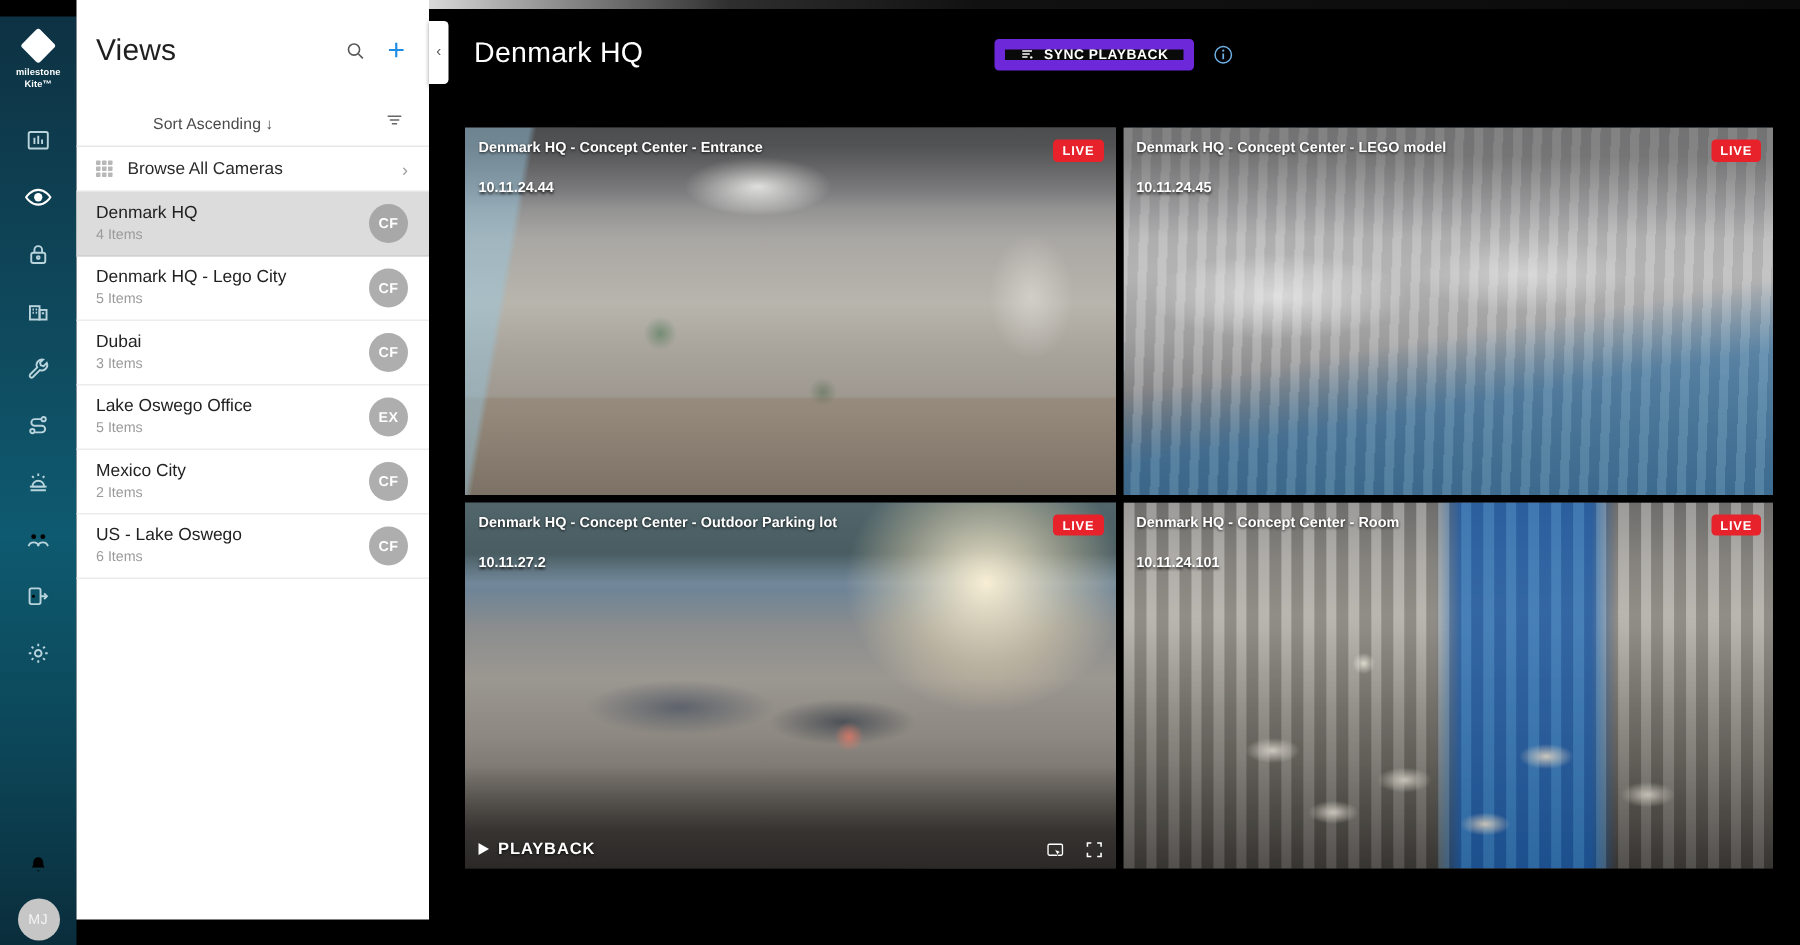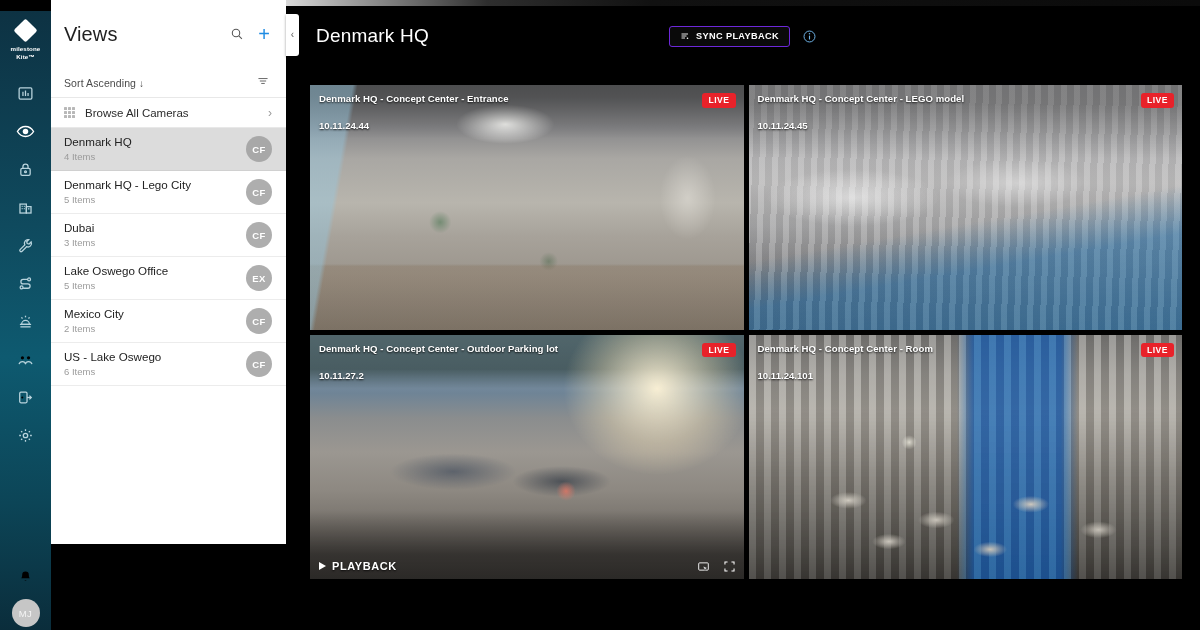--- a/index.html
+++ b/index.html
@@ -70,39 +70,39 @@
     background: #c6c6c6; color: #f4f4f4;
     display: flex; align-items: center; justify-content: center;
     font-size: 9.5px; font-weight: 400; letter-spacing: .3px;
     margin-top: 6px; cursor: pointer;
   }
 
   
   .sidebar {
     width: 235px; flex: 0 0 235px;
     background: #ffffff;
-    height: 544px;
+    height: 613px;
     position: relative;
     box-shadow: 1px 0 0 rgba(0,0,0,.06);
   }
   .sb-head {
     height: 68px;
     display: flex; align-items: center;
     padding: 0 16px 0 13px;
   }
   .sb-title { font-size: 20px; color: #1f1f1f; font-weight: 400; flex: 1; letter-spacing: .1px;}
   .sb-head-icons { display: flex; align-items: center; gap: 14px; }
   .icon-btn { cursor: pointer; display: flex; align-items: center; justify-content: center; }
   .plus { color: #1f8ce3; font-size: 20px; line-height: 16px; font-weight: 300; cursor: pointer;}
   .sb-sort {
     height: 30px; display: flex; align-items: center;
     padding: 0 16px 0 13px;
     border-bottom: 1px solid #e8e8e8;
   }
-  .sort-label { font-size: 10.5px; color: #4a4a4a; flex: 1; letter-spacing: .1px;}
+  .sort-label { font-size: 10.5px; color: #4a4a4a; flex: 1; letter-spacing: .1px; margin-left: 38px;}
   .sort-arrow { font-size: 10px; color: #4a4a4a; }
   .filter-ic { cursor: pointer; }
   .sb-browse {
     height: 30px; display: flex; align-items: center;
     padding: 0 14px 0 13px;
     border-bottom: 1px solid #e8e8e8;
     cursor: pointer;
   }
   .grid-dots {
     width: 11px; height: 11px;
@@ -156,21 +156,21 @@
     position: relative;
   }
   .main-title { color: #ffffff; font-size: 19px; font-weight: 400; letter-spacing: .2px; flex: 0 0 auto;}
   .head-center {
     position: absolute; left: 0; right: 0; top: 0; bottom: 0;
     display: flex; align-items: center; justify-content: center; gap: 12px;
     pointer-events: none;
   }
   .sync-btn {
     pointer-events: auto;
-    border: 1px solid #6d28d9; border-radius: 3px;
+    border: 7px solid #6d28d9; border-radius: 3px;
     background: #0a0a0a; color: #ffffff;
     height: 21px; padding: 0 10px;
     display: flex; align-items: center; gap: 6px;
     font-size: 9.2px; font-weight: 700; letter-spacing: .35px;
     cursor: pointer;
   }
   .info-ic { pointer-events: auto; cursor: pointer; display: flex; }
 
   .grid {
     position: absolute; left: 24px; top: 85px;

